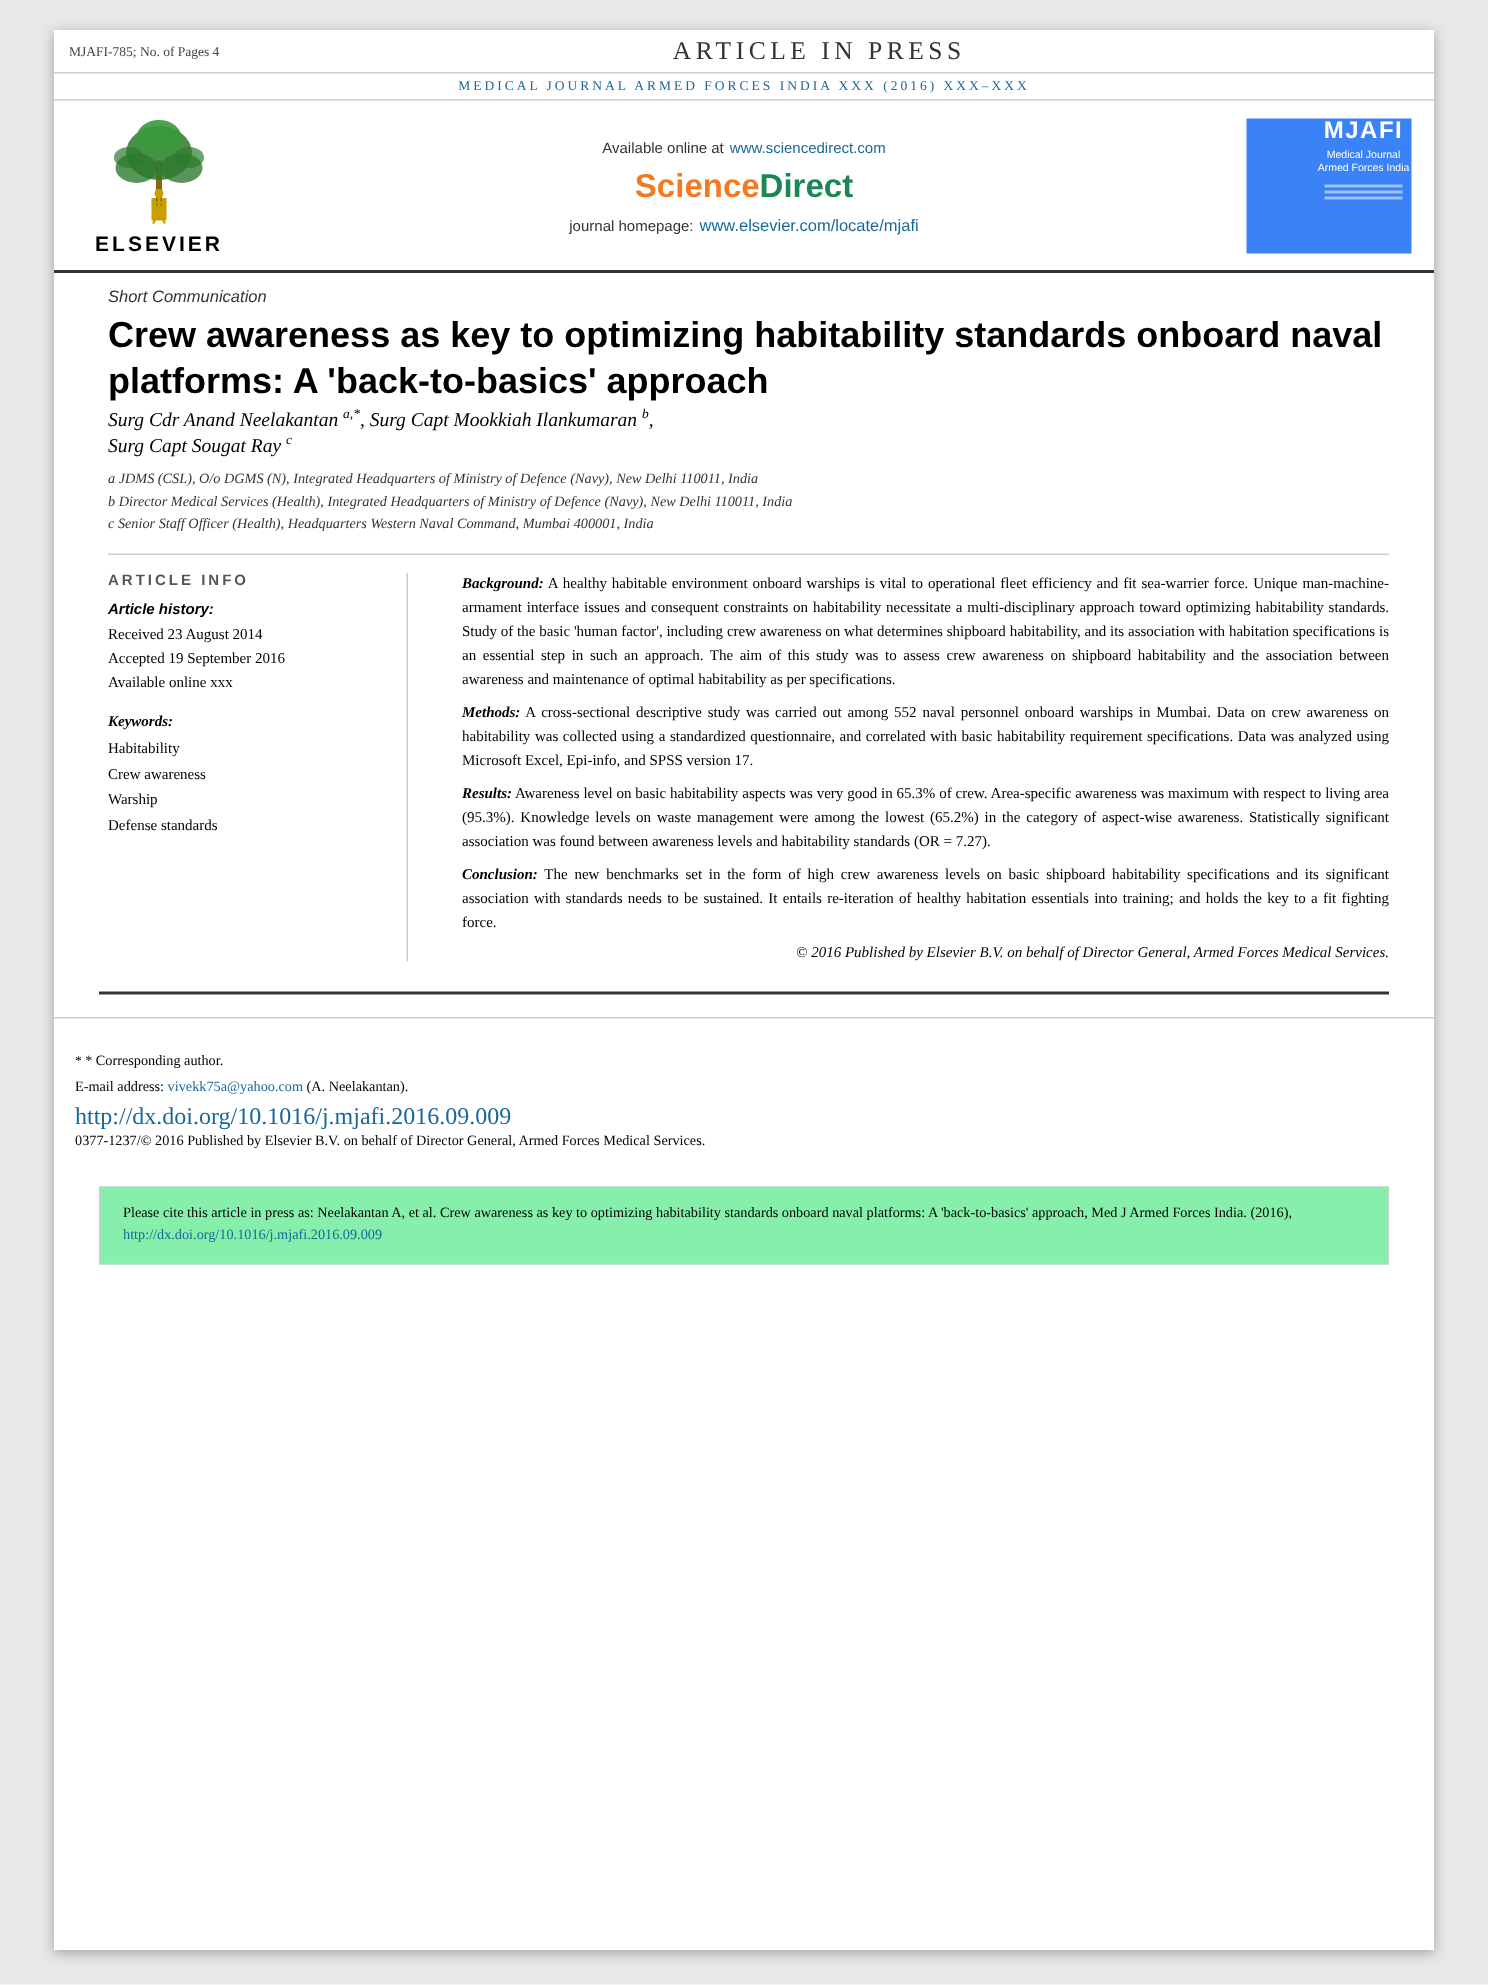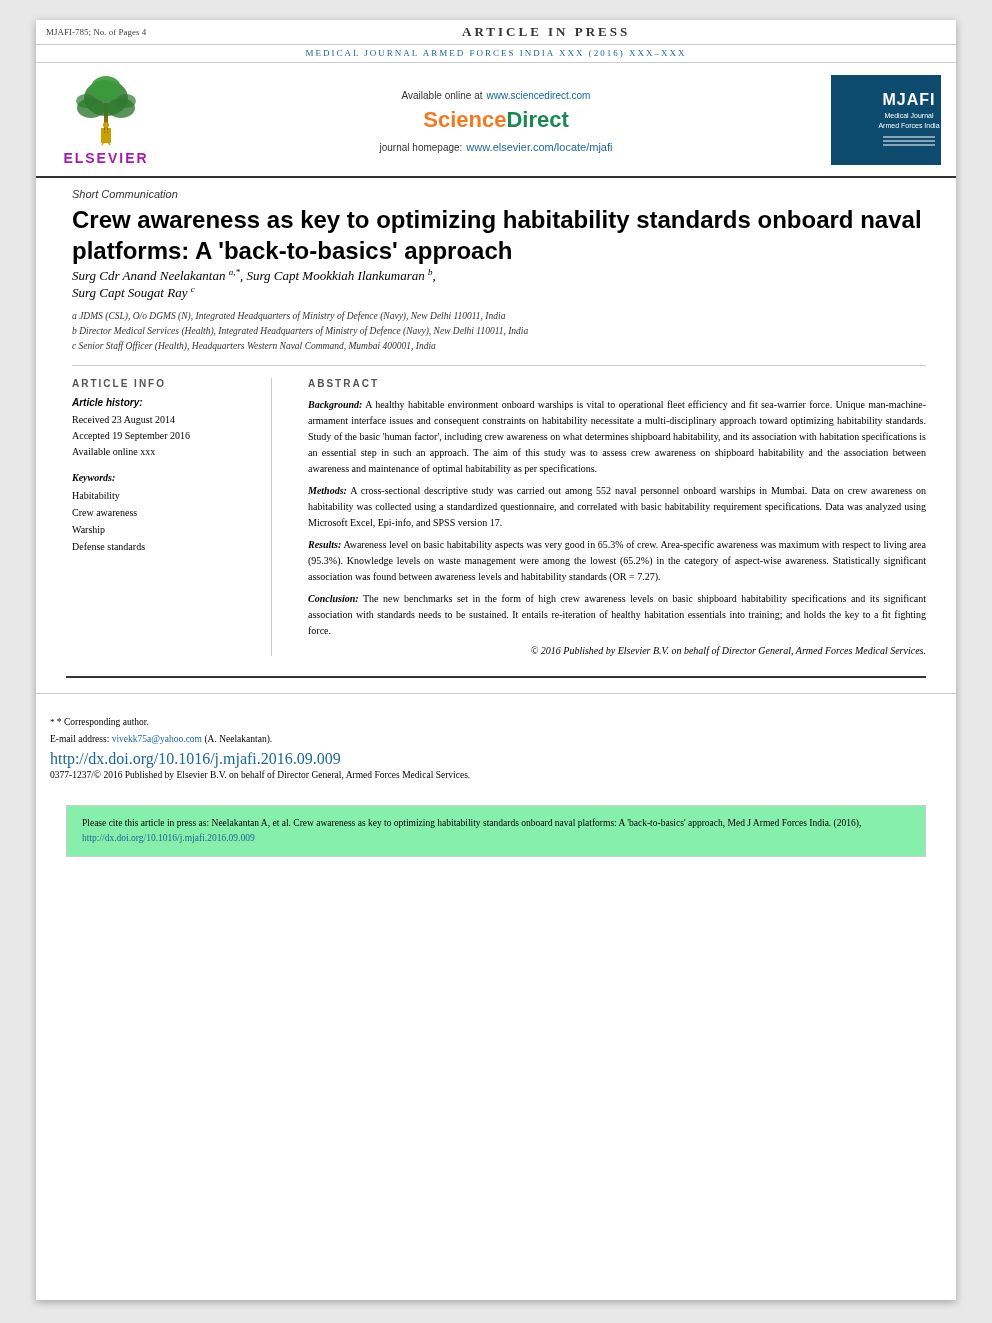--- a/index.html
+++ b/index.html
@@ -23,22 +23,22 @@
       display: flex;
       justify-content: space-between;
       align-items: center;
       padding: 4px 10px;
       font-size: 9px;
       color: #333;
       border-bottom: 1px solid #ccc;
     }
     .top-bar-left { font-size: 9px; color: #444; }
     .top-bar-center {
-      font-size: 13px;
-      font-weight: bold;
+      font-size: 17px;
+      font-weight: normal;
       letter-spacing: 3px;
       color: #333;
       text-align: center;
     }
     .top-bar-right { font-size: 9px; color: #444; }
 
     
     .journal-subtitle {
       text-align: center;
       font-size: 9px;
@@ -66,21 +66,21 @@
       justify-content: center;
     }
     .elsevier-tree-svg {
       width: 90px;
       height: 75px;
     }
     .elsevier-text {
       font-size: 14px;
       font-weight: bold;
       letter-spacing: 2px;
-      color: #a21caf;
+      color: #000000;
       margin-top: 2px;
       font-family: Arial, sans-serif;
     }
     .header-center {
       flex: 1;
       display: flex;
       flex-direction: column;
       align-items: center;
       justify-content: center;
       gap: 4px;
@@ -115,25 +115,25 @@
     .mjafi-logo {
       width: 120px;
       flex-shrink: 0;
       display: flex;
       align-items: center;
       justify-content: center;
     }
     .mjafi-box {
       width: 110px;
       height: 90px;
-      background: #0c4a6e;
+      background: #3b82f6;
       display: flex;
       flex-direction: column;
       align-items: center;
-      justify-content: center;
+      justify-content: flex-start;
       color: white;
       font-family: Arial, sans-serif;
       padding-left: 46px;
     }
     .mjafi-box-title {
       font-size: 16px;
       font-weight: bold;
       letter-spacing: 1px;
     }
     .mjafi-box-sub {
@@ -406,21 +406,20 @@
         <div class="article-history-item">Available online xxx</div>
 
         <div class="keywords-label">Keywords:</div>
         <div class="keyword-item">Habitability</div>
         <div class="keyword-item">Crew awareness</div>
         <div class="keyword-item">Warship</div>
         <div class="keyword-item">Defense standards</div>
       </div>
 
       <div class="col-right">
-        <div class="section-heading">ABSTRACT</div>
 
         <div class="abstract-text">
           <p>
             <span class="abstract-section-label">Background:</span>
             <span>A healthy habitable environment onboard warships is vital to operational fleet efficiency and fit sea-warrier force. Unique man-machine-armament interface issues and consequent constraints on habitability necessitate a multi-disciplinary approach toward optimizing habitability standards. Study of the basic 'human factor', including crew awareness on what determines shipboard habitability, and its association with habitation specifications is an essential step in such an approach. The aim of this study was to assess crew awareness on shipboard habitability and the association between awareness and maintenance of optimal habitability as per specifications.</span>
           </p>
           <p>
             <span class="abstract-section-label">Methods:</span>
             <span>A cross-sectional descriptive study was carried out among 552 naval personnel onboard warships in Mumbai. Data on crew awareness on habitability was collected using a standardized questionnaire, and correlated with basic habitability requirement specifications. Data was analyzed using Microsoft Excel, Epi-info, and SPSS version 17.</span>
           </p>

